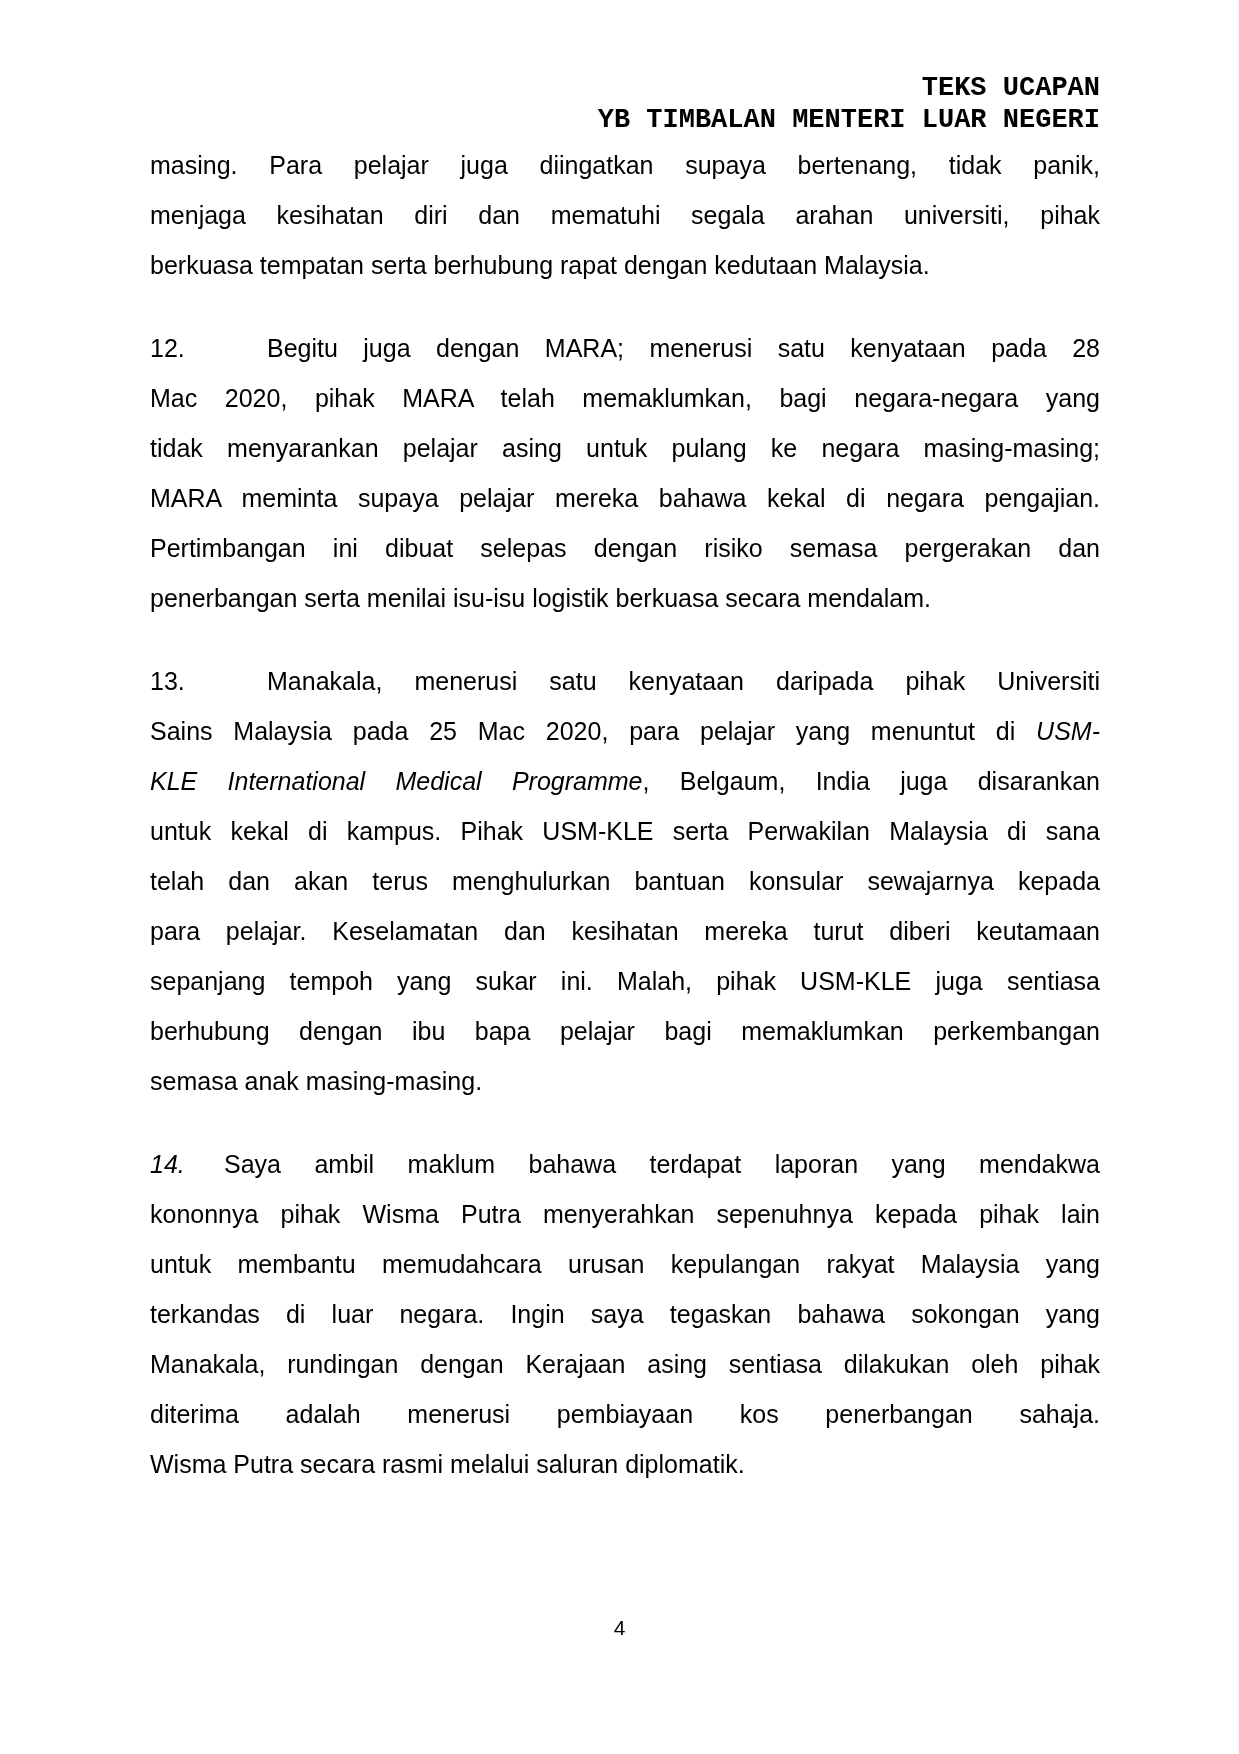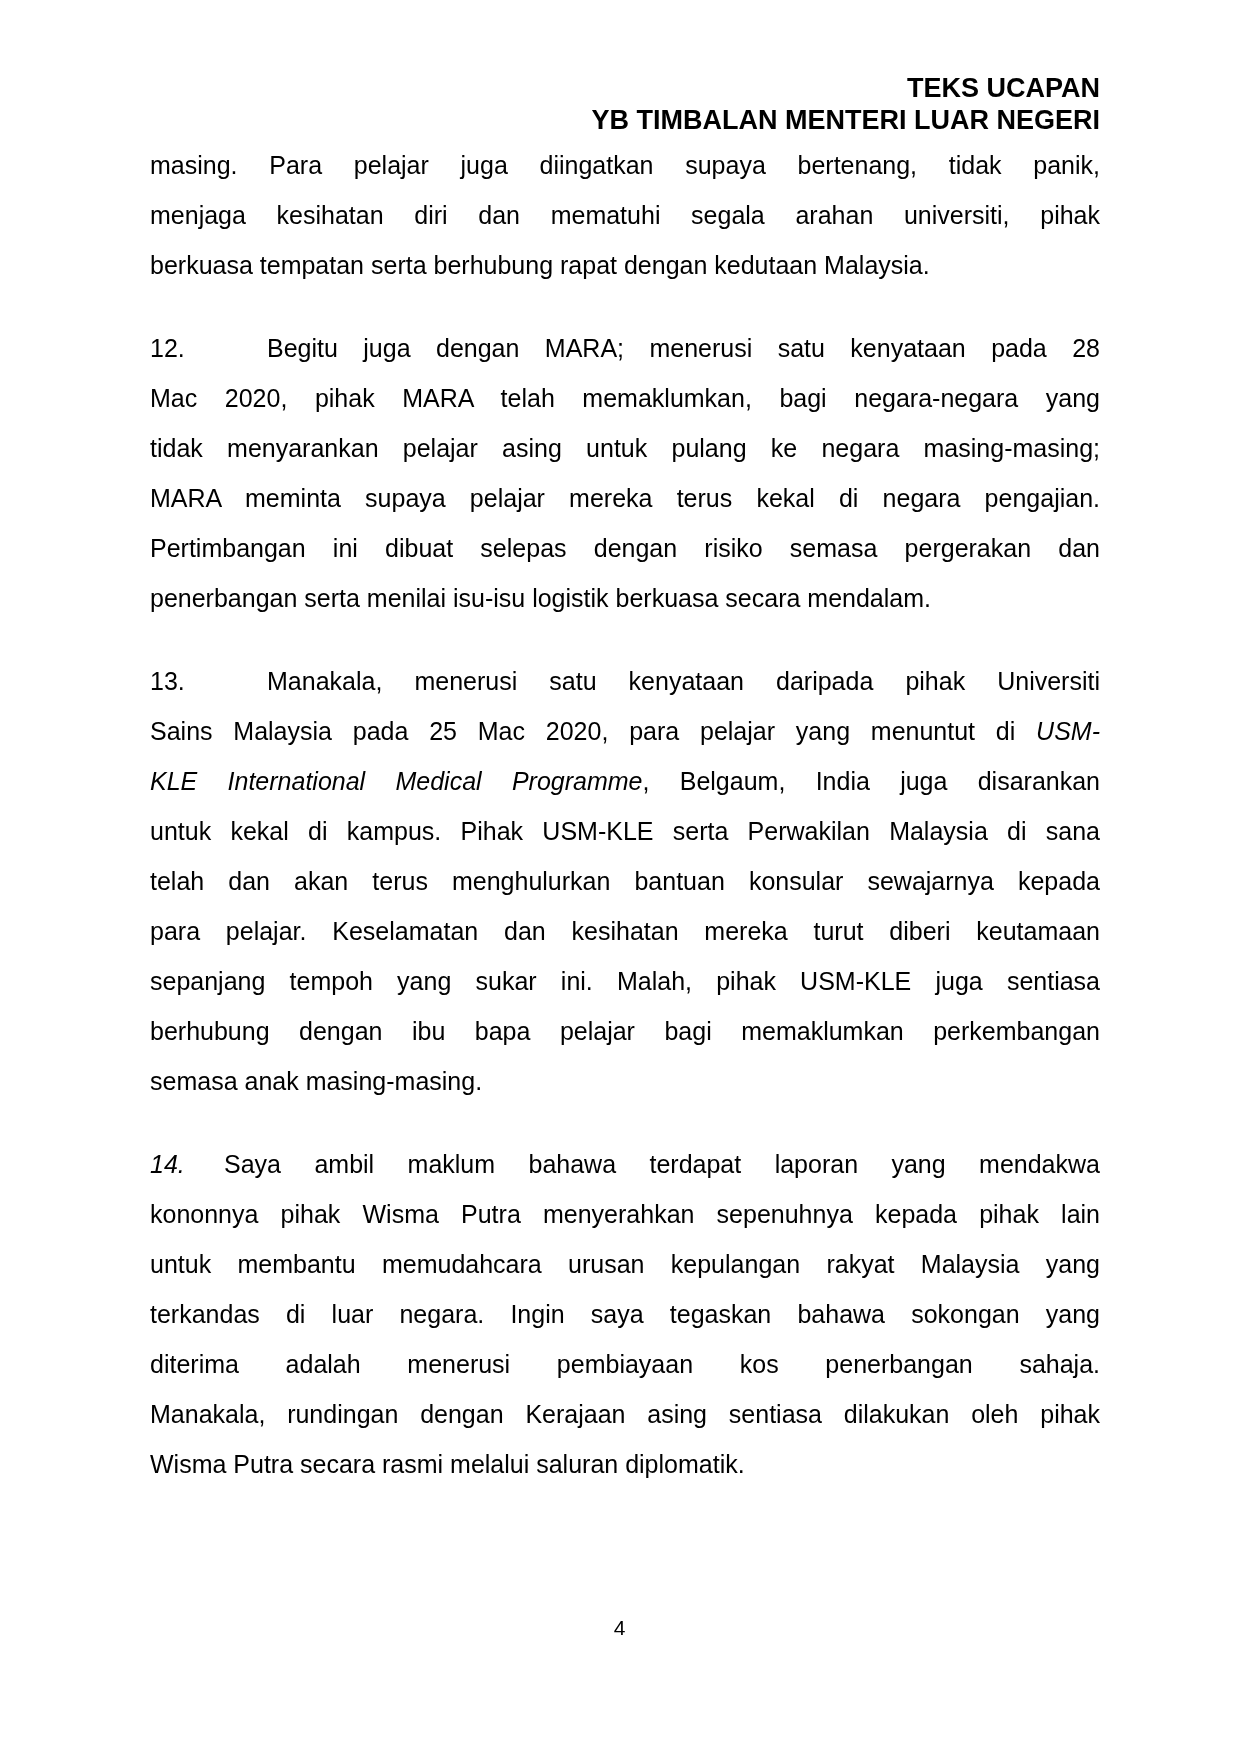--- a/index.html
+++ b/index.html
@@ -1,19 +1,19 @@
 <!DOCTYPE html>
 <html><head>
 <meta charset="utf-8">
 <style>
   html, body { margin: 0; padding: 0; background: #ffffff; }
   body { width: 1239px; height: 1754px; position: relative; overflow: hidden;
          font-family: "Liberation Sans", sans-serif; color: #000; }
   .header { position: absolute; right: 139px; top: 72px; text-align: right;
-            font-weight: bold; font-size: 27px; line-height: 32px; }
+            font-weight: bold; font-size: 27px; line-height: 32px; font-family: Liberation Mono, monospace; }
   .body-text { position: absolute; left: 150px; width: 950px; top: 140px;
                font-size: 25px; line-height: 50px; text-align: justify; }
   .para { margin: 0 0 33px 0; }
   .num { display: inline-block; width: 117px; }
   .num.short { width: 74px; font-style: italic; }
   .line { display: block; text-align: justify; text-align-last: justify; }
   .line.last { text-align-last: left; }
   .page-num { position: absolute; top: 1616px; left: 0; width: 1239px; text-align: center;
               font-size: 21px; }
   i { font-style: italic; }
@@ -31,21 +31,21 @@
   <div class="para">
     <span class="line">masing. Para pelajar juga diingatkan supaya bertenang, tidak panik,</span>
     <span class="line">menjaga kesihatan diri dan mematuhi segala arahan universiti, pihak</span>
     <span class="line last">berkuasa tempatan serta berhubung rapat dengan kedutaan Malaysia.</span>
   </div>
 
   <div class="para">
     <span class="line"><span class="num">12.</span><span>Begitu juga dengan MARA; menerusi satu kenyataan pada 28</span></span>
     <span class="line">Mac 2020, pihak MARA telah memaklumkan, bagi negara-negara yang</span>
     <span class="line">tidak menyarankan pelajar asing untuk pulang ke negara masing-masing;</span>
-    <span class="line">MARA meminta supaya pelajar mereka terus kekal di negara pengajian.</span>
+    <span class="line">MARA meminta supaya pelajar mereka bahawa kekal di negara pengajian.</span>
     <span class="line">Pertimbangan ini dibuat selepas dengan risiko semasa pergerakan dan</span>
     <span class="line last">penerbangan serta menilai isu-isu logistik berkuasa secara mendalam.</span>
   </div>
 
   <div class="para">
     <span class="line"><span class="num">13.</span><span>Manakala, menerusi satu kenyataan daripada pihak Universiti</span></span>
     <span class="line"><span>Sains Malaysia pada 25 Mac 2020, para pelajar yang menuntut di </span><i>USM-</i></span>
     <span class="line"><i>KLE International Medical Programme</i><span>, Belgaum, India juga disarankan</span></span>
     <span class="line">untuk kekal di kampus. Pihak USM-KLE serta Perwakilan Malaysia di sana</span>
     <span class="line">telah dan akan terus menghulurkan bantuan konsular sewajarnya kepada</span>
@@ -53,20 +53,20 @@
     <span class="line">sepanjang tempoh yang sukar ini. Malah, pihak USM-KLE juga sentiasa</span>
     <span class="line">berhubung dengan ibu bapa pelajar bagi memaklumkan perkembangan</span>
     <span class="line last">semasa anak masing-masing.</span>
   </div>
 
   <div class="para">
     <span class="line"><span class="num short">14.</span><span>Saya ambil maklum bahawa terdapat laporan yang mendakwa</span></span>
     <span class="line">kononnya pihak Wisma Putra menyerahkan sepenuhnya kepada pihak lain</span>
     <span class="line">untuk membantu memudahcara urusan kepulangan rakyat Malaysia yang</span>
     <span class="line">terkandas di luar negara. Ingin saya tegaskan bahawa sokongan yang</span>
+    <span class="line">Manakala, rundingan dengan Kerajaan asing sentiasa dilakukan oleh pihak</span>
     <span class="line">diterima adalah menerusi pembiayaan kos penerbangan sahaja.</span>
-    <span class="line">Manakala, rundingan dengan Kerajaan asing sentiasa dilakukan oleh pihak</span>
     <span class="line last">Wisma Putra secara rasmi melalui saluran diplomatik.</span>
   </div>
 
 </div>
 
 <div class="page-num">4</div>
 
 </body></html>

